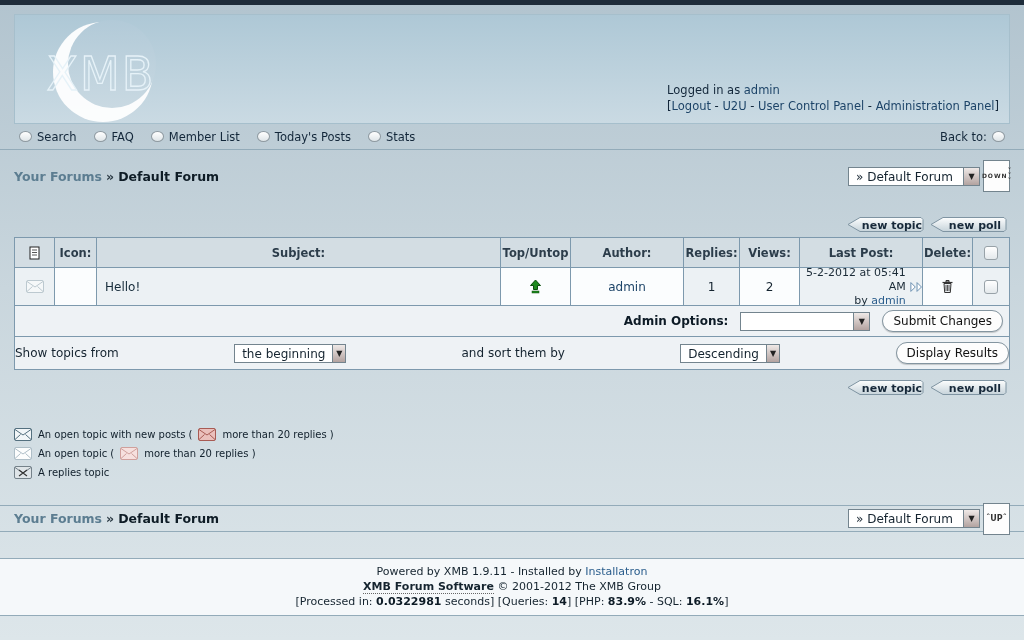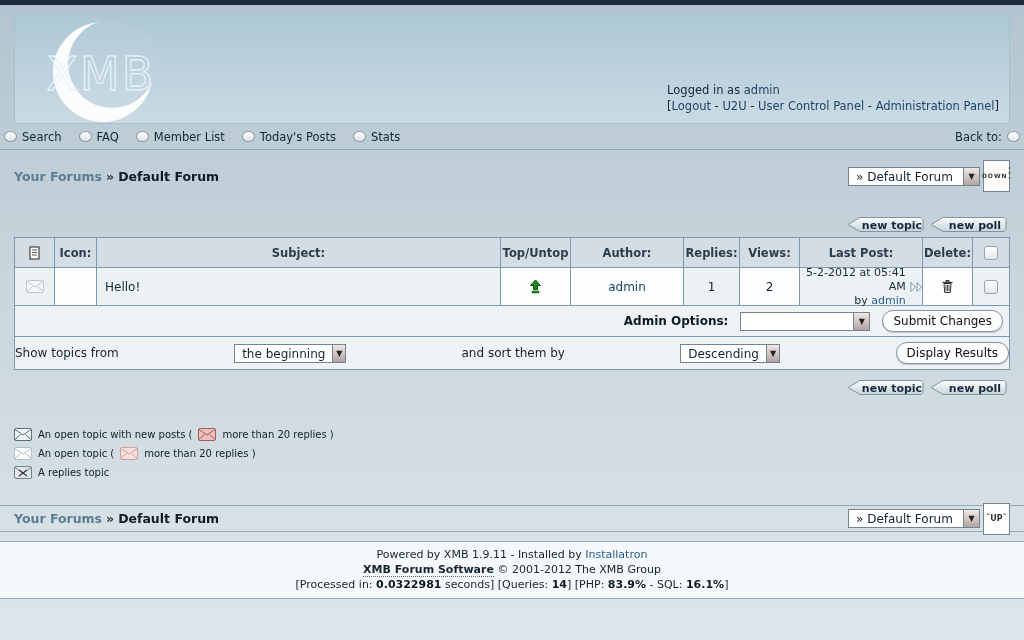--- a/index.html
+++ b/index.html
@@ -7,21 +7,21 @@
     background:linear-gradient(#b2c4cf,#c9d6dd 45%,#dde6ea);
     font-family:"DejaVu Sans","Liberation Sans",sans-serif;font-size:12px;color:#14232f}
   .topbar{height:5px;background:#1e2c3a}
   .header{margin:9px 14px 0;height:108px;border:1px solid #a6bfcc;
     background:linear-gradient(#aec8d6,#cadae3);position:relative}
   .logo{position:absolute;left:6px;top:1px}
   .login{position:absolute;right:10px;bottom:9px;line-height:16px;font-size:11.5px;color:#13273a}
   .lnk{color:#1d4468;cursor:pointer}
   .blue{color:#2a5d8c;cursor:pointer}
   .nav{display:flex;justify-content:space-between;align-items:center;height:25px;
-    border-bottom:1px solid #93abb9;padding:0 4px}
+    border-bottom:1px solid #93abb9;padding:0 19px}
   .nav-left{display:flex;gap:17px}
   .nav-item{display:flex;align-items:center;gap:5px;cursor:pointer;color:#13273a;font-size:11.5px}
   .oval{width:13px;height:11px;border:1px solid #8f9aa1;border-radius:50%;
     background:linear-gradient(#ffffff,#dfe5e8);box-sizing:border-box;flex:0 0 auto}
   .crumbs{display:flex;justify-content:space-between;align-items:center;padding:10px 14px 0}
   .crumb-left{font-weight:bold;font-size:12.5px}
   .crumb-root{color:#5c7d91;cursor:pointer}
   .crumb-sep{color:#2b3a44;margin:0 4px}
   .crumb-cur{color:#0e1c26}
   .select{display:inline-flex;align-items:stretch;background:#fff;border:1px solid #73848e;
@@ -50,21 +50,21 @@
   .adminrow{justify-content:flex-end;gap:12px;height:30px;padding-right:6px}
   .filterrow{justify-content:space-between;gap:9px;height:32px}
   .btn{background:#fdfdfd;border:1px solid #8495a0;border-radius:11px;height:20px;padding:0 10px;
     font-size:12px;display:inline-flex;align-items:center;cursor:pointer;box-shadow:0 1px 1px rgba(0,0,0,.18);color:#111}
   .checkbox{width:12px;height:12px;border:1px solid #98a2a8;border-radius:3px;
     background:linear-gradient(#ffffff,#e4e9ec);cursor:pointer;box-sizing:content-box}
   .legend{margin:29px 14px 0;font-size:10px;color:#101f2b}
   .lrow{display:flex;align-items:center;gap:6px;height:19px}
   .bcrumb{margin-top:23px;border-top:1px solid #93abb9;border-bottom:1px solid #93abb9;height:27px;
     display:flex;justify-content:space-between;align-items:center;padding:0 14px;box-sizing:border-box}
-  .footer{margin-top:9px;border-top:1px solid #93abb9;border-bottom:1px solid #93abb9;
+  .footer{margin-top:26px;border-top:1px solid #93abb9;border-bottom:1px solid #93abb9;
     background:#f5f8fa;text-align:center;padding:5px 0 6px;font-size:11px;line-height:15px;color:#15242f}
   .dotted{font-weight:bold;border-bottom:1px dotted #666}
   b{color:#0d1b26}
 </style>
 </head>
 <body>
 
 <div class="page">
   <div class="topbar"></div>
 

